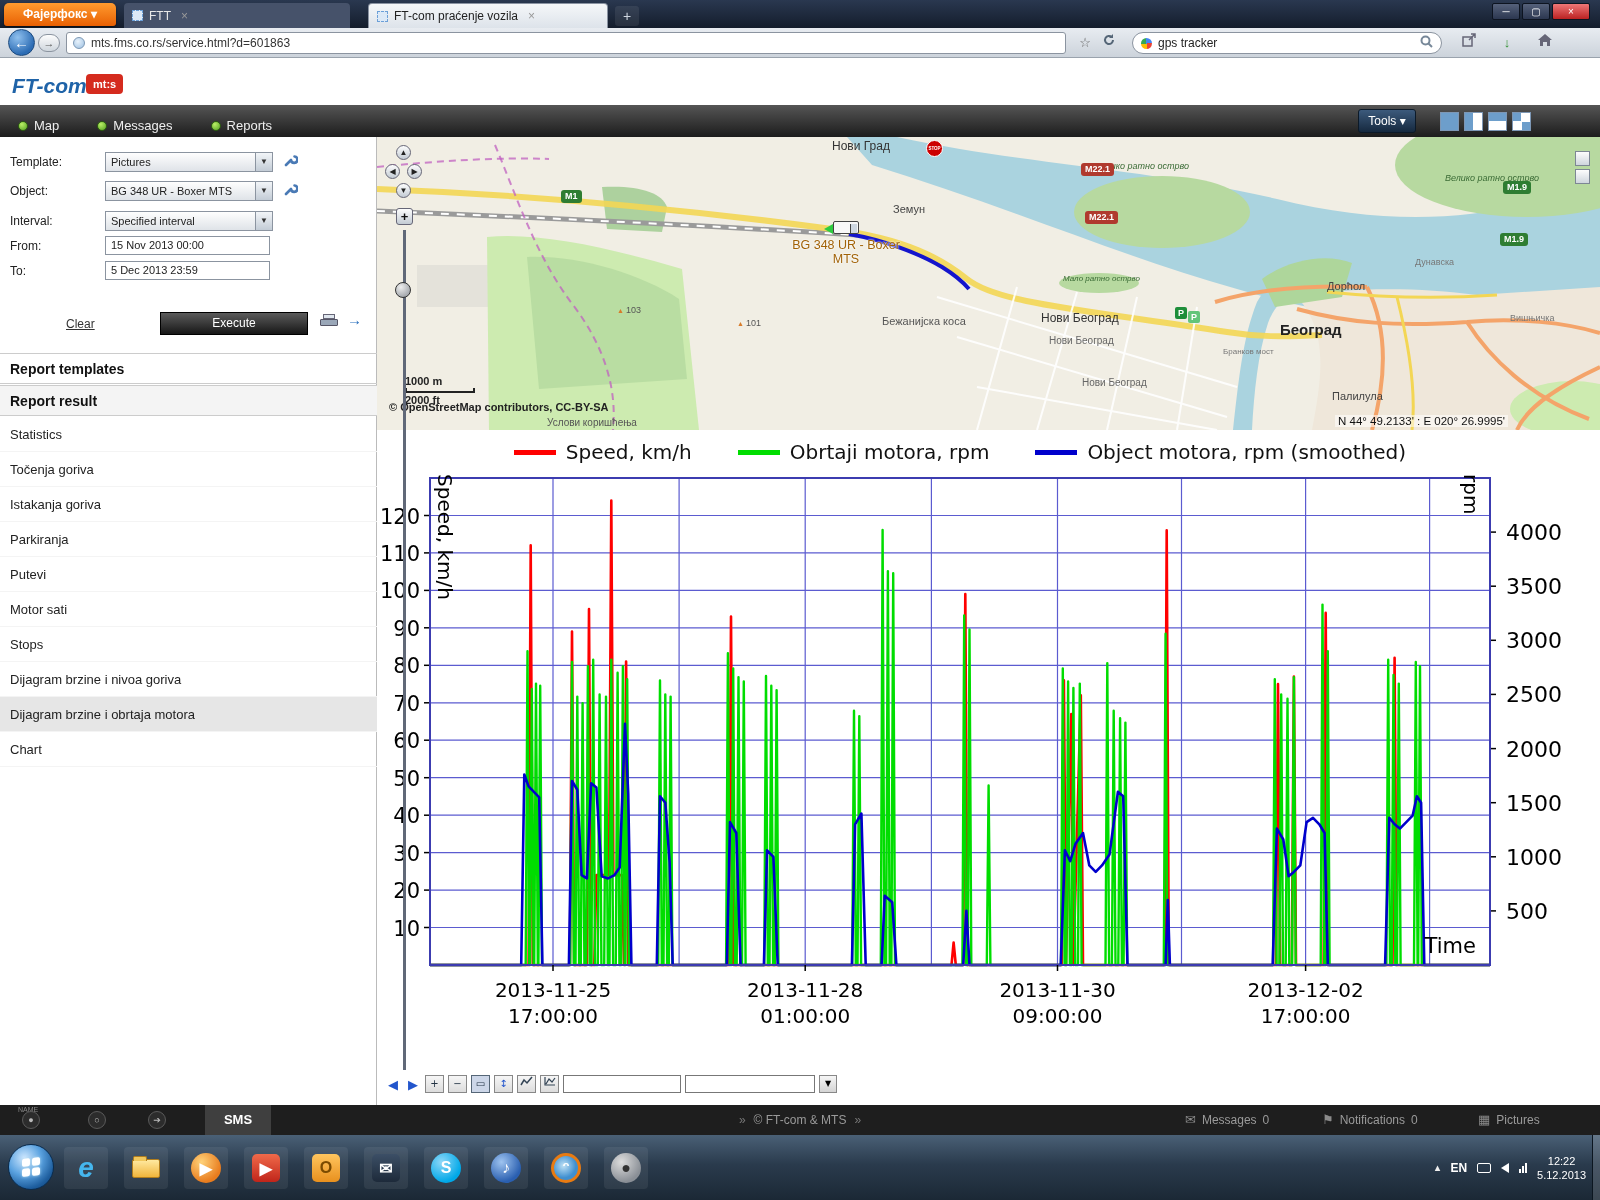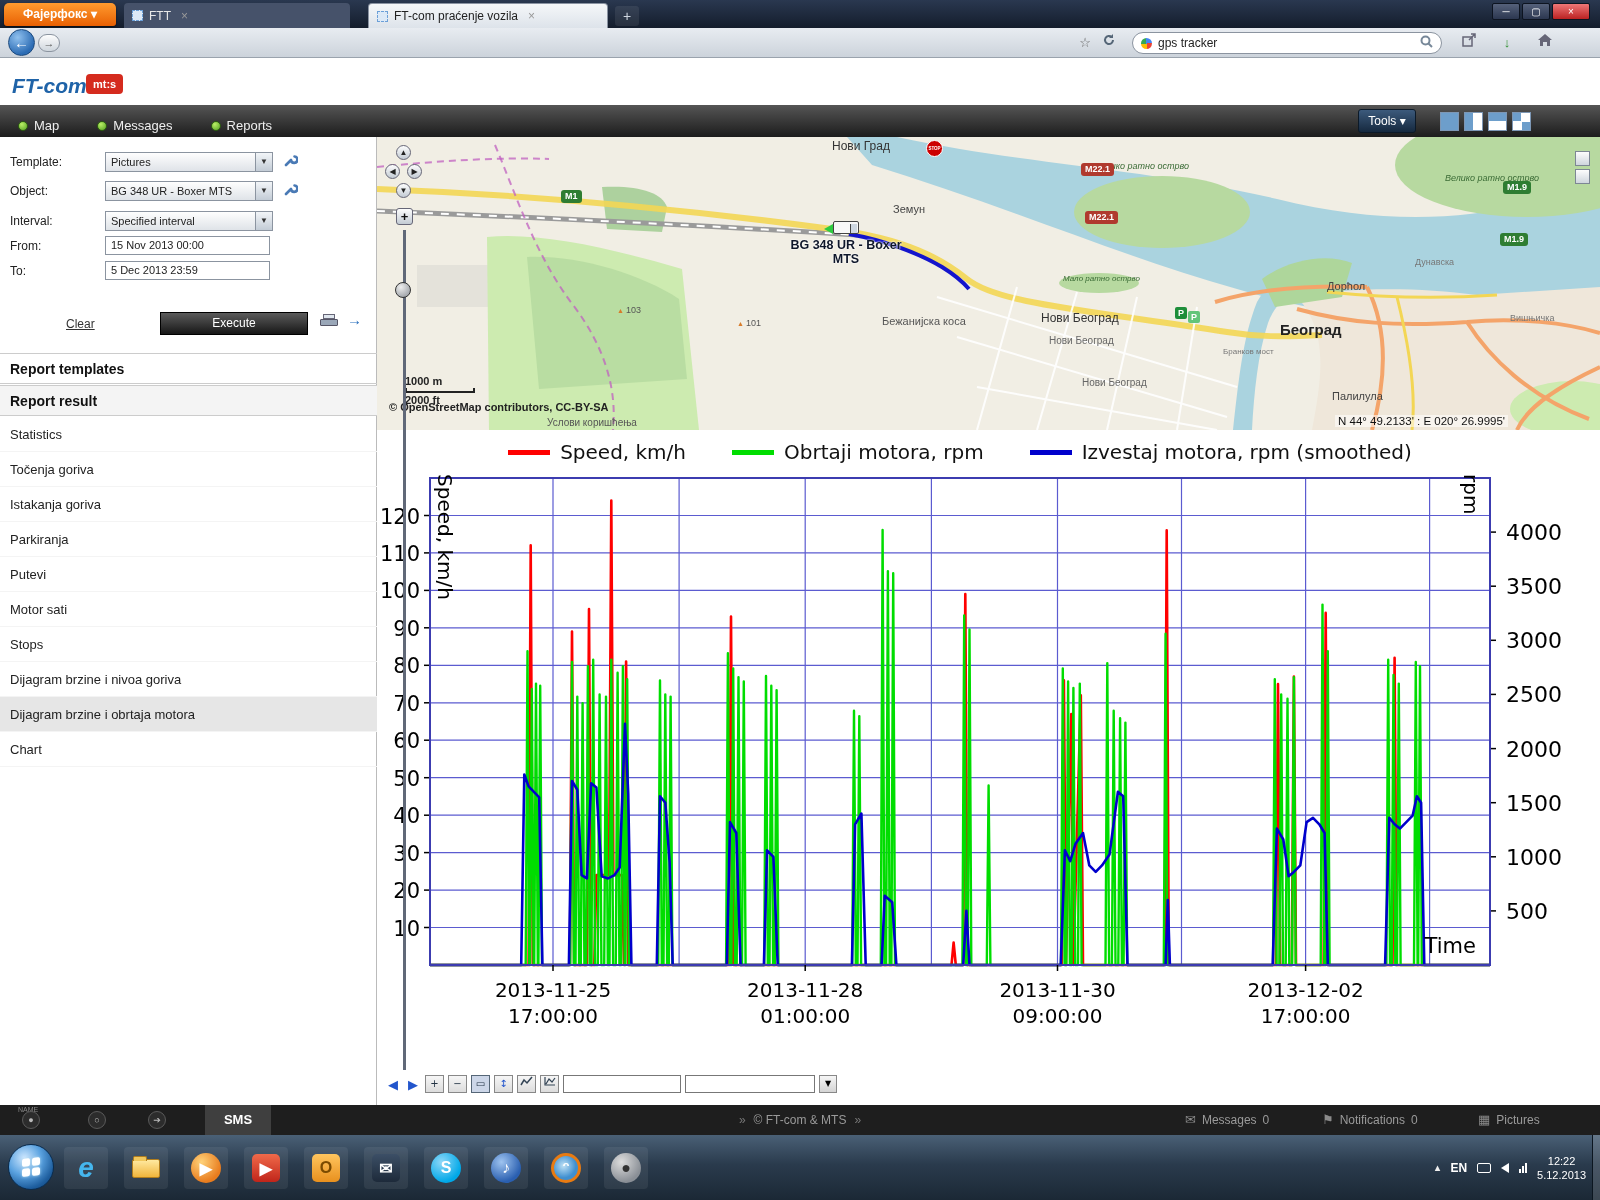--- a/index.html
+++ b/index.html
@@ -68,21 +68,21 @@
 
 #map-panel{position:absolute;left:377px;top:137px;width:1223px;height:293px;overflow:hidden;background:#f1eee4}
 #map-labels div{position:absolute;white-space:nowrap}
 .badge{position:absolute;color:#fff;font-size:9px;font-weight:bold;padding:1px 4px;border-radius:3px;line-height:11px}
 .stopsign{position:absolute;width:17px;height:17px;border-radius:50%;background:#cc0000;border:1px solid #fff;color:#fff;font-size:4.5px;font-weight:bold;text-align:center;line-height:15px}
 .pbadge{position:absolute;width:12px;height:12px;border-radius:2px;color:#fff;font-size:9px;font-weight:bold;text-align:center;line-height:12px}
 #vehicle{position:absolute;left:456px;top:84px}
 #truck{width:26px;height:13px;background:#f8f8f8;border:1px solid #444;border-radius:2px;position:relative}
 #truck .cab{position:absolute;right:1px;top:2px;width:7px;height:9px;background:#cfd8e2;border-left:1px solid #444}
 #truck .dir{position:absolute;left:-10px;top:2px;width:0;height:0;border-top:5px solid transparent;border-bottom:5px solid transparent;border-right:9px solid #2ecc40}
-#vehicle-label{position:absolute;left:-62px;top:17px;color:#0f172a;font-weight:bold;font-size:12.5px;text-align:center;width:150px;text-shadow:0 0 2px #fff,0 0 2px #fff}
+#vehicle-label{position:absolute;left:-62px;top:17px;color:#a16207;font-weight:normal;font-size:12.5px;text-align:center;width:150px;text-shadow:0 0 2px #fff,0 0 2px #fff}
 #scalebar{position:absolute;left:28px;top:238px;font-size:11px;font-weight:bold;color:#222}
 #scalebar .line{width:70px;height:5px;border-left:2px solid #222;border-right:2px solid #222;border-bottom:2px solid #222;margin:1px 0}
 #map-attrib{position:absolute;left:12px;top:264px;font-size:11px;font-weight:bold;color:#222}
 #map-terms{position:absolute;left:170px;top:280px;font-size:10px;color:#555}
 #map-coords{position:absolute;left:958px;top:278px;font-size:11.5px;font-weight:normal;color:#111;background:rgba(255,255,255,.55);padding:0 3px}
 .mini-map-btn{position:absolute;left:1198px;width:15px;height:15px;background:linear-gradient(#fdfdfd,#cfd6dd);border:1px solid #7d8794}
 
 
 .panbtn{position:absolute;width:15px;height:15px;border-radius:50%;background:linear-gradient(#fdfdfd,#c3cbd4);border:1px solid #667;color:#222;font-size:8px;text-align:center;line-height:14px;z-index:40}
 #zoom-plus{position:absolute;left:396px;top:208px;width:17px;height:17px;border-radius:3px;background:linear-gradient(#fdfdfd,#c3cbd4);border:1px solid #667;color:#111;font-size:13px;font-weight:bold;text-align:center;line-height:15px;z-index:40}
@@ -152,20 +152,24 @@
     </div>
     <div class="newtab" style="left:615px">+</div>
     <div class="winbtn" style="left:1492px">─</div>
     <div class="winbtn" style="left:1522px">▢</div>
     <div class="winbtn close" style="left:1552px">×</div>
   </div>
 
   <div id="browser-toolbar">
     <div id="back-btn">←</div>
     <div id="fwd-btn">→</div>
+    <div id="urlbar">
+      <span class="globe"></span>
+      <span>mts.fms.co.rs/service.html?d=601863</span>
+    </div>
     <div class="tool-ic" style="left:1074px">☆</div>
     <div class="tool-ic" style="left:1098px">
       <svg width="14" height="14" viewBox="0 0 14 14">
           <path d="M11 7a4 4 0 1 1-1.2-2.8" fill="none" stroke="#567" stroke-width="2"></path>
           <path d="M11 1v4h-4z" fill="#567"></path>
         </svg>
     </div>
     <div id="searchbox">
       <span class="gball"></span>
       <span>gps tracker</span>
@@ -404,21 +408,21 @@
         <div class="leg-item">
           <span class="leg-swatch" style="background: rgb(255, 0, 0);"></span>
           <span>Speed, km/h</span>
         </div>
         <div class="leg-item">
           <span class="leg-swatch" style="background: rgb(0, 221, 0);"></span>
           <span>Obrtaji motora, rpm</span>
         </div>
         <div class="leg-item">
           <span class="leg-swatch" style="background: rgb(0, 0, 204);"></span>
-          <span>Izvestaj motora, rpm (smoothed)</span>
+          <span>Object motora, rpm (smoothed)</span>
         </div>
       </div>
     <svg id="chart-svg" width="1223" height="640" viewBox="0 0 1223 640">
         <line x1="176.0" y1="48" x2="176.0" y2="535" stroke="#5b5bd0" stroke-width="1.2"></line>
         <line x1="302.1" y1="48" x2="302.1" y2="535" stroke="#5b5bd0" stroke-width="1.2"></line>
         <line x1="428.2" y1="48" x2="428.2" y2="535" stroke="#5b5bd0" stroke-width="1.2"></line>
         <line x1="554.4" y1="48" x2="554.4" y2="535" stroke="#5b5bd0" stroke-width="1.2"></line>
         <line x1="680.5" y1="48" x2="680.5" y2="535" stroke="#5b5bd0" stroke-width="1.2"></line>
         <line x1="804.5" y1="48" x2="804.5" y2="535" stroke="#5b5bd0" stroke-width="1.2"></line>
         <line x1="928.6" y1="48" x2="928.6" y2="535" stroke="#5b5bd0" stroke-width="1.2"></line>

